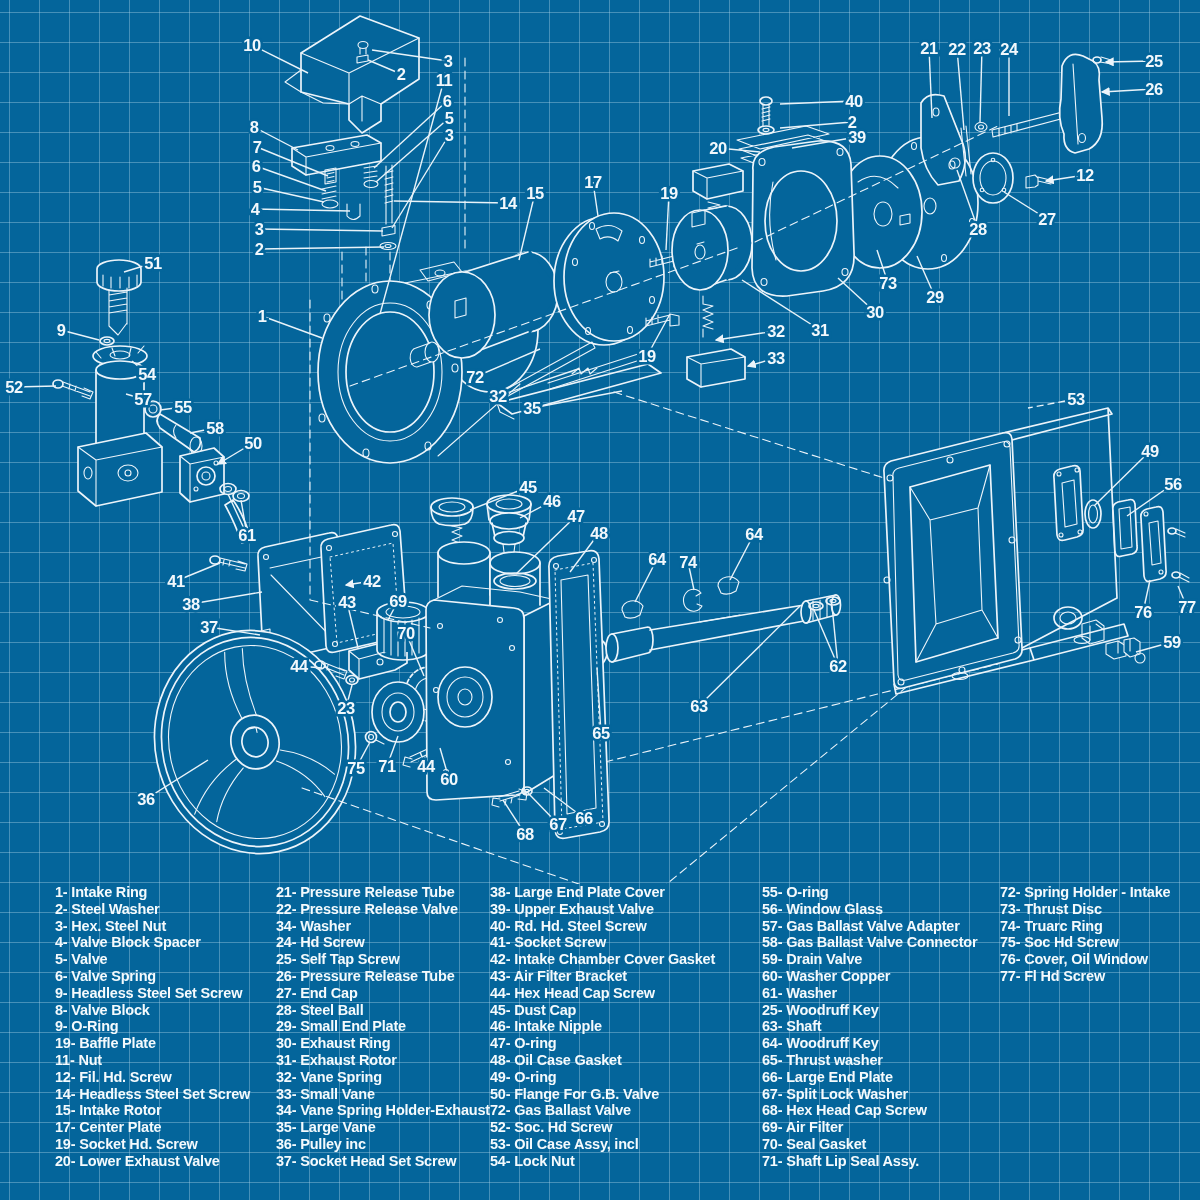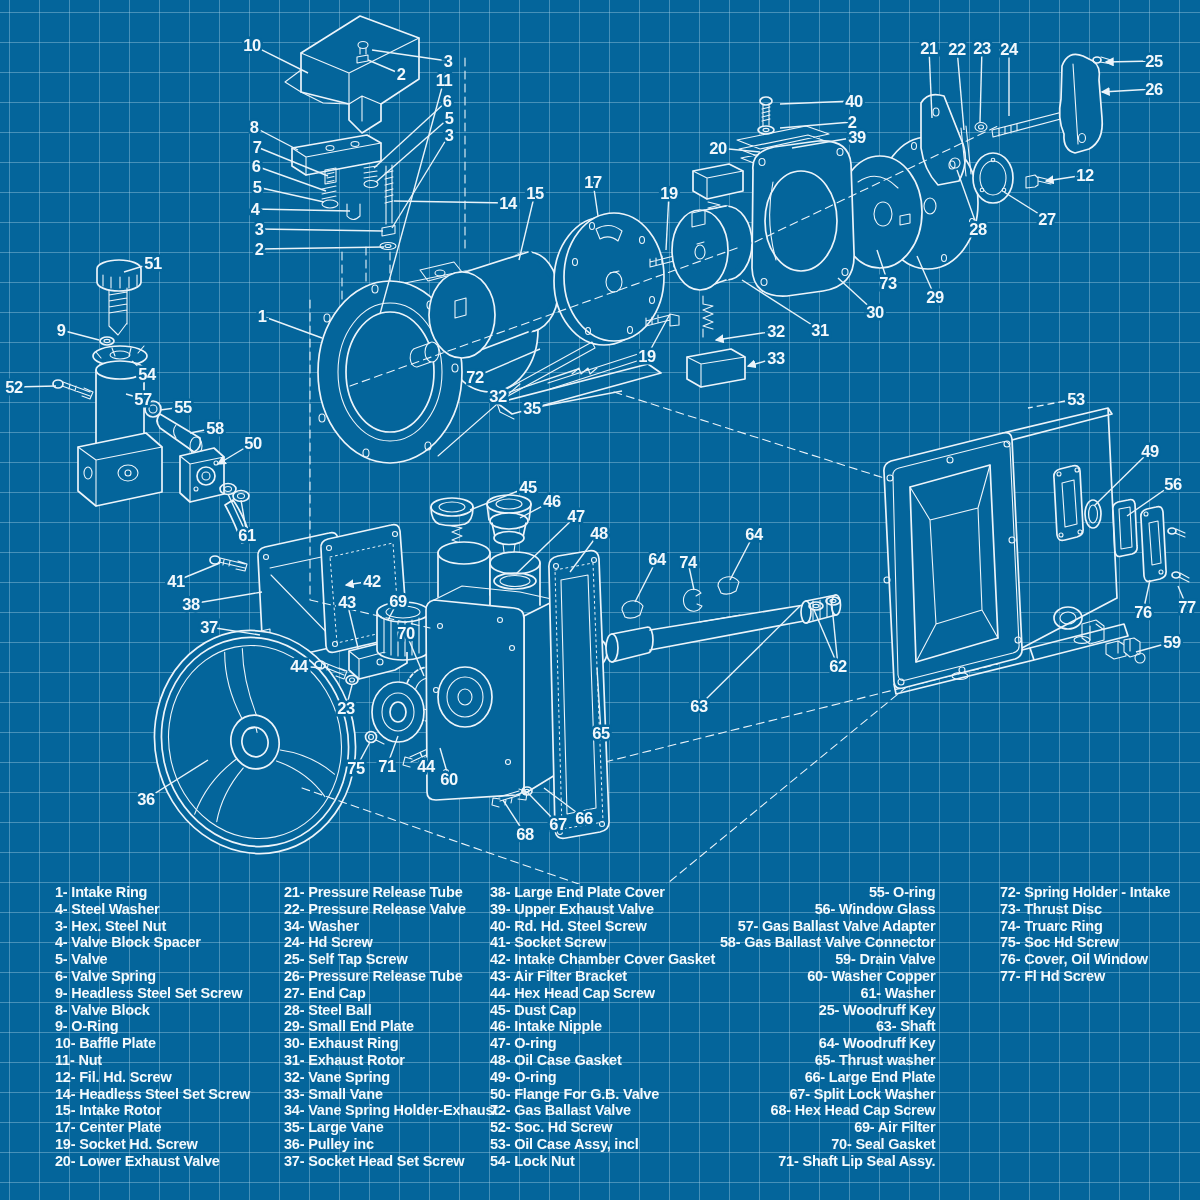--- a/index.html
+++ b/index.html
@@ -658,38 +658,38 @@
         <line x1="1187" y1="607" x2="1178" y2="586" class="leader"></line>
         <text x="1187" y="613" class="co">77</text>
         <line x1="1172" y1="642" x2="1136" y2="652" class="leader"></line>
         <text x="1172" y="648" class="co">59</text>
       </g>
 </svg>
 
 <div id="parts-list">
       <div class="parts-col" style="left: 55px;">
         <div class="part-row">1- Intake Ring</div>
-        <div class="part-row">4- Steel Washer</div>
+        <div class="part-row">2- Steel Washer</div>
         <div class="part-row">3- Hex. Steel Nut</div>
         <div class="part-row">4- Valve Block Spacer</div>
         <div class="part-row">5- Valve</div>
         <div class="part-row">6- Valve Spring</div>
         <div class="part-row">9- Headless Steel Set Screw</div>
         <div class="part-row">8- Valve Block</div>
         <div class="part-row">9- O-Ring</div>
-        <div class="part-row">10- Baffle Plate</div>
+        <div class="part-row">19- Baffle Plate</div>
         <div class="part-row">11- Nut</div>
         <div class="part-row">12- Fil. Hd. Screw</div>
         <div class="part-row">14- Headless Steel Set Screw</div>
         <div class="part-row">15- Intake Rotor</div>
         <div class="part-row">17- Center Plate</div>
         <div class="part-row">19- Socket Hd. Screw</div>
         <div class="part-row">20- Lower Exhaust Valve</div>
       </div>
-      <div class="parts-col" style="left: 276px; margin-left: 8px;">
+      <div class="parts-col" style="left: 276px;">
         <div class="part-row">21- Pressure Release Tube</div>
         <div class="part-row">22- Pressure Release Valve</div>
         <div class="part-row">34- Washer</div>
         <div class="part-row">24- Hd Screw</div>
         <div class="part-row">25- Self Tap Screw</div>
         <div class="part-row">26- Pressure Release Tube</div>
         <div class="part-row">27- End Cap</div>
         <div class="part-row">28- Steel Ball</div>
         <div class="part-row">29- Small End Plate</div>
         <div class="part-row">30- Exhaust Ring</div>
@@ -713,21 +713,21 @@
         <div class="part-row">46- Intake Nipple</div>
         <div class="part-row">47- O-ring</div>
         <div class="part-row">48- Oil Case Gasket</div>
         <div class="part-row">49- O-ring</div>
         <div class="part-row">50- Flange For G.B. Valve</div>
         <div class="part-row">72- Gas Ballast Valve</div>
         <div class="part-row">52- Soc. Hd Screw</div>
         <div class="part-row">53- Oil Case Assy, incl</div>
         <div class="part-row">54- Lock Nut</div>
       </div>
-      <div class="parts-col" style="left: 720px; text-align: right;">
+      <div class="parts-col" style="left: 762px;">
         <div class="part-row">55- O-ring</div>
         <div class="part-row">56- Window Glass</div>
         <div class="part-row">57- Gas Ballast Valve Adapter</div>
         <div class="part-row">58- Gas Ballast Valve Connector</div>
         <div class="part-row">59- Drain Valve</div>
         <div class="part-row">60- Washer Copper</div>
         <div class="part-row">61- Washer</div>
         <div class="part-row">25- Woodruff Key</div>
         <div class="part-row">63- Shaft</div>
         <div class="part-row">64- Woodruff Key</div>

